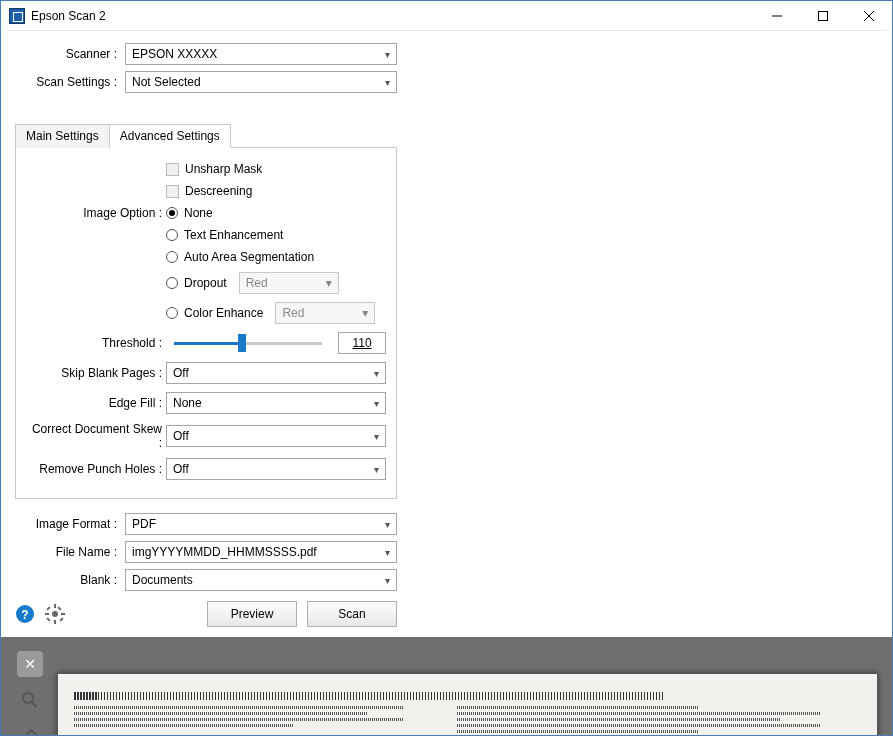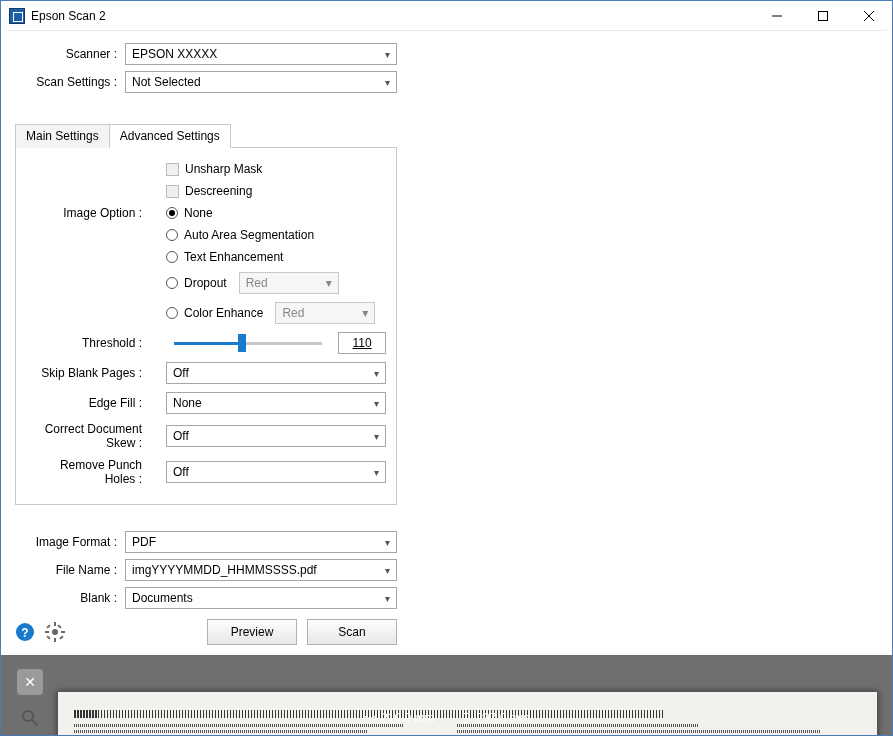--- a/index.html
+++ b/index.html
@@ -13,33 +13,33 @@
 .left-panel { width:410px; padding:12px 14px 10px 14px; display:flex; flex-direction:column; }
 .row { display:flex; align-items:center; margin-bottom:6px; }
 .row-label { width:110px; text-align:right; padding-right:8px; color:#000; font-size:12px; }
 .select { flex:1; height:22px; border:1px solid #a6a6a6; background:#fff; padding:0 6px; display:flex; align-items:center; justify-content:space-between; cursor:pointer;text-align:center; }
 .select .chev { font-size:10px; color:#555; }
 .tabs-wrap { margin-top:24px; display:flex; border-bottom:1px solid #c8c8c8; }
 .tab { padding:4px 10px; border:1px solid #c8c8c8; border-bottom:none; background:#f4f4f4; margin-right:-1px; position:relative; top:1px; cursor:pointer; }
 .tab.active { background:#fff; border-bottom:1px solid #fff; }
 .tab-body { border:1px solid #c8c8c8; border-top:none; padding:14px 10px 10px 10px; flex:1; }
 .frm-row { display:flex; align-items:center; margin-bottom:8px; }
-.frm-label { width:140px; text-align:right; padding-right:24px; font-size:12px; }
+.frm-label { width:140px; text-align:right; padding-right:4px; font-size:12px; }
 .chk { width:13px; height:13px; border:1px solid #888; margin-right:6px; display:inline-block; }
 .chk-disabled { border-color:#bbb; background:#f0f0f0; }
 .chk-label { color:#000; }
 .radio { width:12px; height:12px; border:1px solid #555; border-radius:50%; margin-right:6px; display:inline-block; position:relative; }
 .radio.sel:after { content:""; position:absolute; width:6px; height:6px; background:#000; border-radius:50%; top:2px; left:2px; }
 .mini-select { width:100px; height:22px; border:1px solid #c8c8c8; background:#f6f6f6; color:#888; padding:0 6px; margin-left:12px; display:flex; align-items:center; justify-content:space-between; }
 .slider-wrap { flex:1; display:flex; align-items:center; }
 .slider-track { flex:1; height:3px; background:#c8c8c8; position:relative; margin:0 8px; }
 .slider-fill { position:absolute; left:0; top:0; height:3px; background:#1979ca; width:43%; }
 .slider-thumb { position:absolute; width:8px; height:18px; background:#1979ca; top:-8px; left:43%; }
 .num-box { width:48px; height:22px; border:1px solid #a6a6a6; text-align:center; display:flex; align-items:center; justify-content:center; margin-left:8px;text-decoration:underline; }
-.bottom-section { margin-top:26px; }
+.bottom-section { margin-top:14px; }
 .btn-row { display:flex; align-items:center; margin-top:10px; }
 .icon-btn { width:20px; height:20px; margin-right:10px; cursor:pointer; display:flex; align-items:center; justify-content:center; }
 .big-btn { width:90px; height:26px; border:1px solid #b0b0b0; background:linear-gradient(#fdfdfd,#e8e8e8); cursor:pointer; display:flex; align-items:center; justify-content:center; margin-left:10px; }
 .right-panel { flex:1; background:#6f6f6f; padding:14px; display:flex; flex-direction:column; position:relative; }
 .tool-col { position:absolute; left:14px; top:14px; width:30px; display:flex; flex-direction:column; gap:12px; align-items:center; }
 .tool-icon { width:22px; height:22px; color:#444; cursor:pointer; display:flex; align-items:center; justify-content:center; }
 .tool-icon.close-x { width:26px; height:26px; background:#9a9a9a; border-radius:4px; color:#fff; font-size:14px; }
 .preview-page { position:absolute; left:56px; top:36px; right:14px; height:620px; background:#f3f1ed; border:1px solid #555; box-shadow:0 0 6px rgba(0,0,0,.5); padding:18px 16px; overflow:hidden; }
 .status-bar { position:absolute; bottom:10px; left:0; right:0; color:#fff; font-size:12px; display:flex; justify-content:center; gap:24px; align-items:center; }
 .dim-icon { display:inline-block; width:14px; height:14px; }
@@ -119,26 +119,26 @@
         <span class="chk-label">Descreening</span>
       </div>
       <div class="frm-row">
         <div class="frm-label">Image Option :</div>
         <span class="radio sel"></span>
         <span>None</span>
       </div>
       <div class="frm-row">
           <div class="frm-label"></div>
         <span class="radio"></span>
-        <span>Auto Area Segmentation</span>
+        <span>Text Enhancement</span>
       </div>
       <div class="frm-row">
           <div class="frm-label"></div>
         <span class="radio"></span>
-        <span>Text Enhancement</span>
+        <span>Auto Area Segmentation</span>
       </div>
       <div class="frm-row">
           <div class="frm-label"></div>
         <span class="radio"></span>
         <span>Dropout</span>
         <div class="mini-select">
           <span>Red</span>
             <span class="chev">▾</span>
         </div>
       </div>
@@ -531,28 +531,14 @@
                     <div class="xline sm w90"></div>
                     <div class="xline sm w80"></div>
                   </td>
                 </tr>
           </tbody>
             </table>
         </div>
       </div>
     </div>
 
-    <div class="status-bar">
-      <span style="display:flex;align-items:center;gap:4px">
-        <svg class="dim-icon" viewBox="0 0 14 14">
-            <path d="M1 7h12M1 7l2-2M1 7l2 2M13 7l-2-2M13 7l-2 2" stroke="#fff" fill="none"></path>
-          </svg>
-        <span>210.0 mm</span>
-      </span>
-      <span style="display:flex;align-items:center;gap:4px">
-        <svg class="dim-icon" viewBox="0 0 14 14">
-            <path d="M7 1v12M7 1l-2 2M7 1l2 2M7 13l-2-2M7 13l2-2" stroke="#fff" fill="none"></path>
-          </svg>
-        <span>297.0 mm</span>
-      </span>
-    </div>
   </div>
 </div>
 
 </body></html>

